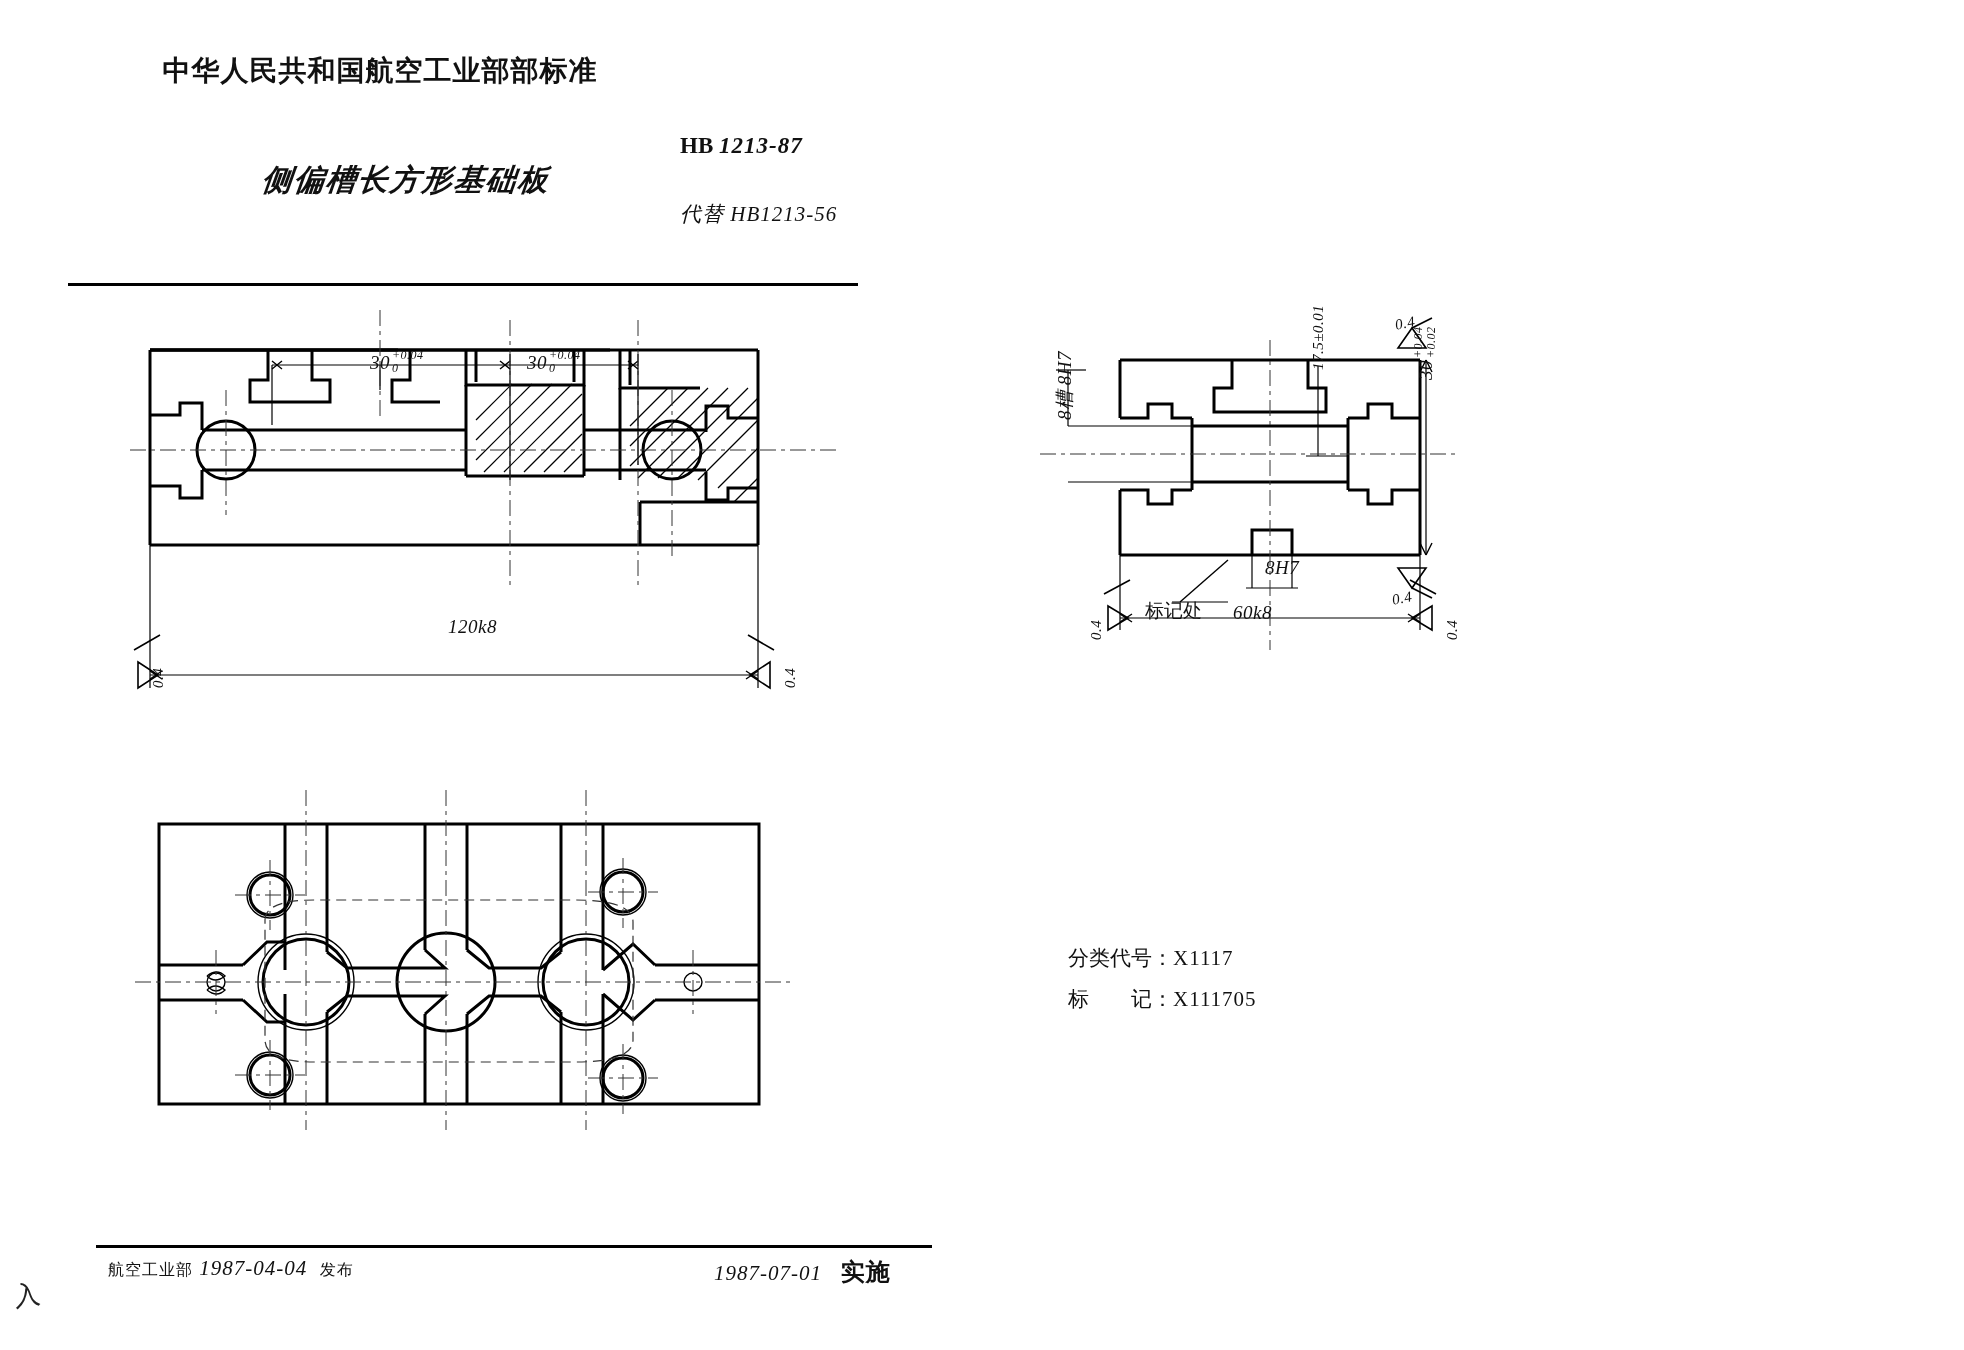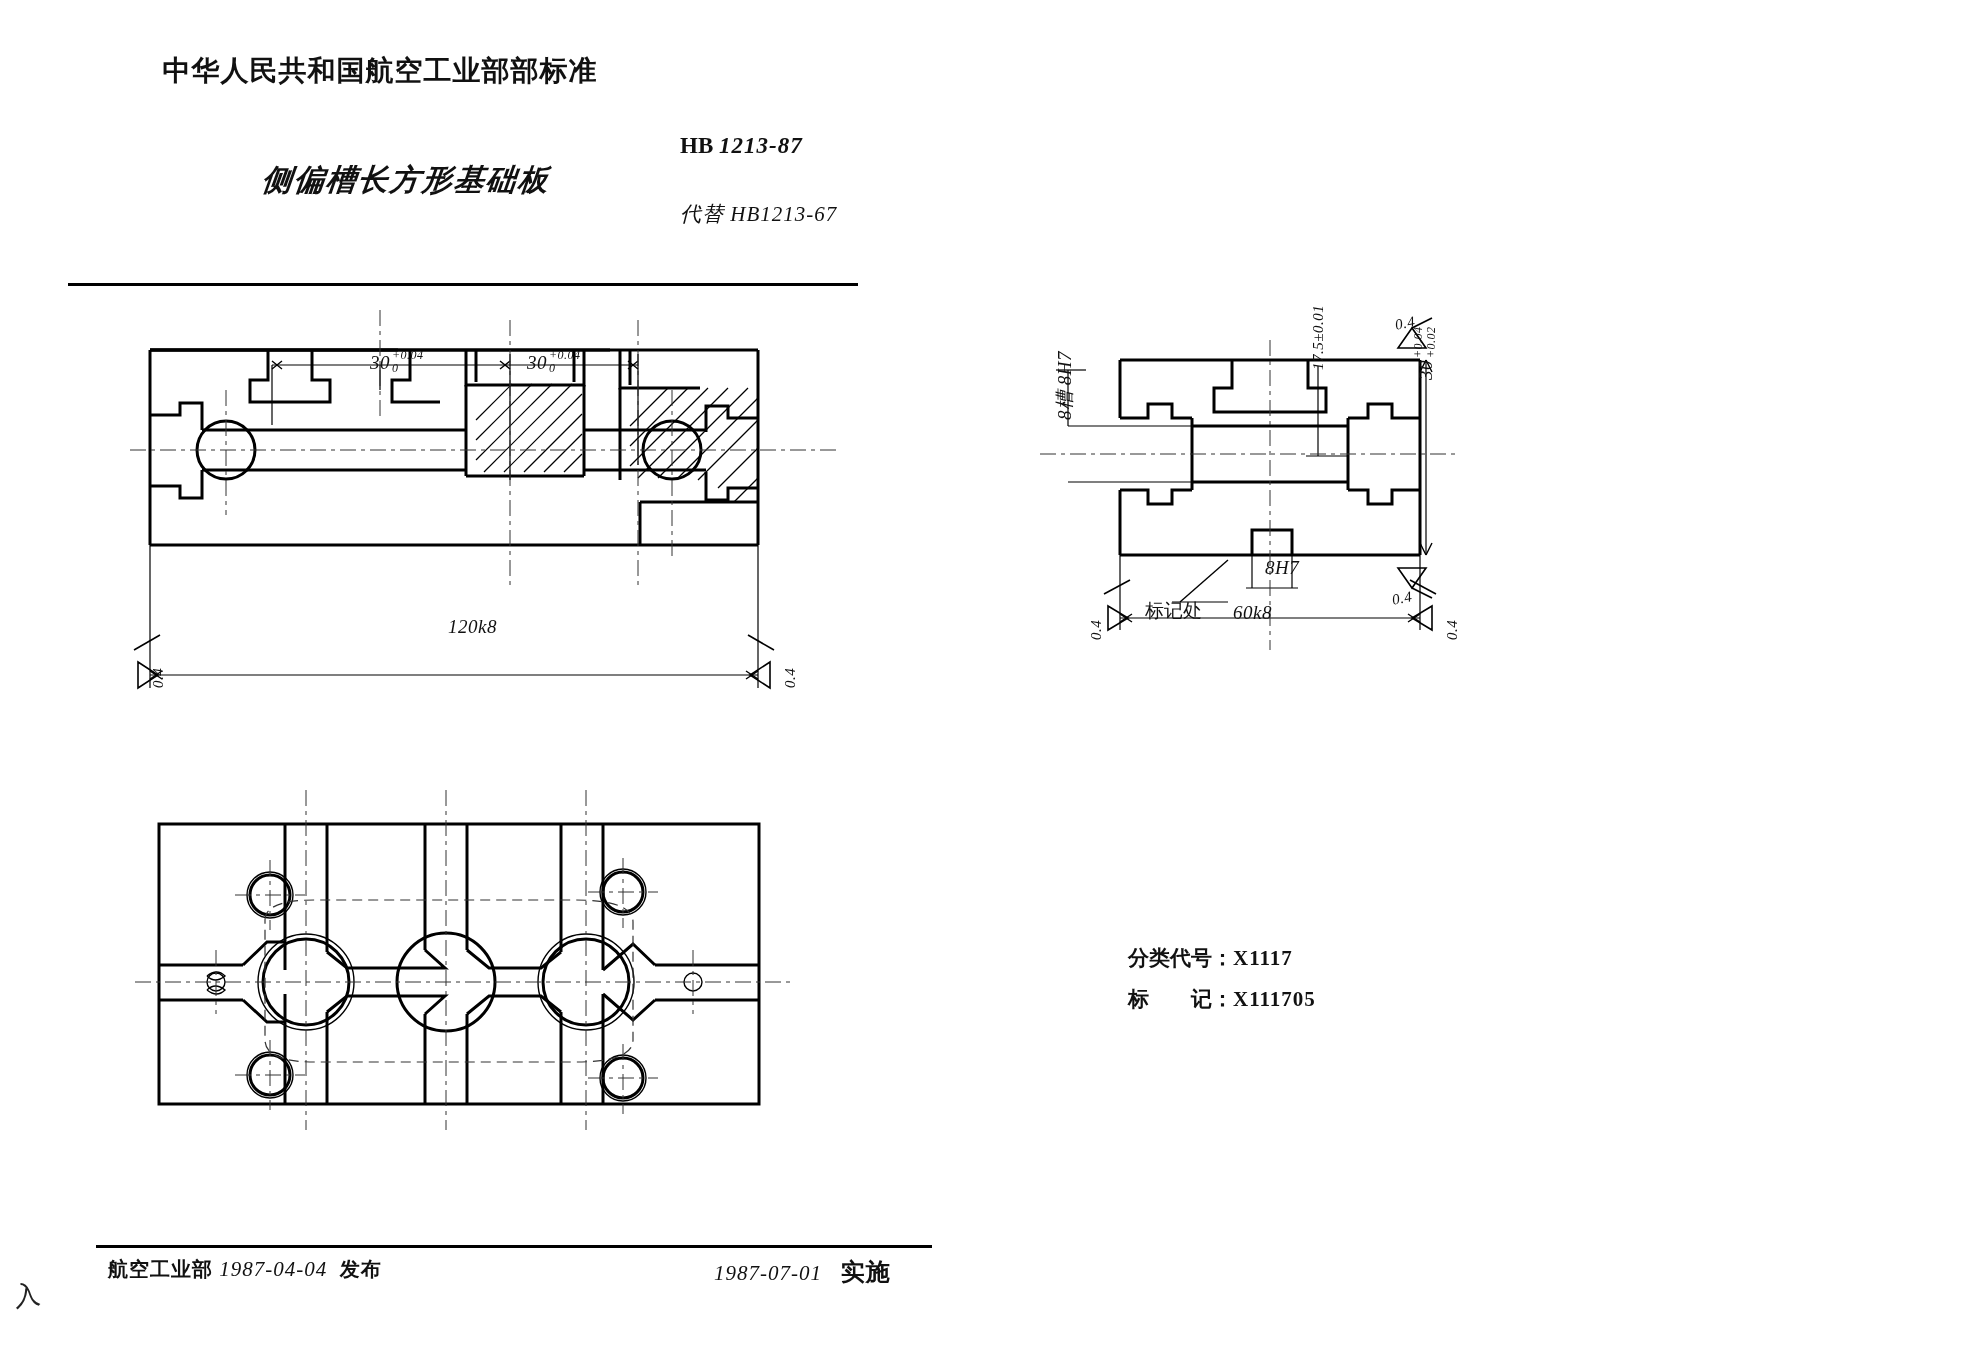--- a/index.html
+++ b/index.html
@@ -91,60 +91,60 @@
   svg .leader{stroke:#000;stroke-width:1.4;fill:none;}
   svg .finish{fill:none;stroke:#000;stroke-width:1.6;}
 
   
   #footer-rule{left:96px;top:1245px;width:836px;height:3px;background:#000;}
   #footer-left{
     left:108px;top:1256px;
     font-size:21px;
     letter-spacing:1px;
   }
-  #footer-left .cnb{font-family:"Liberation Sans",sans-serif;font-weight:bold;font-size:20px;}
+  #footer-left .cnb{font-family:"Liberation Sans",sans-serif;font-weight:normal;font-size:16px;}
   #footer-left .dt{font-style:italic;}
   #footer-right{
     left:714px;top:1256px;
     font-size:21px;
     letter-spacing:1px;
   }
   #footer-right .cnb{font-family:"Liberation Sans",sans-serif;font-weight:bold;font-size:24px;}
   #footer-right .dt{font-style:italic;}
 
   #corner-mark{
     left:14px;top:1278px;
     font-size:26px;
     color:#222;
     transform:rotate(-8deg);
     font-family:"Liberation Serif",serif;
   }
 
   
-  #notes-block{left:1128px;top:938px;line-height:1.9;font-weight:bold;}
+  #notes-block{left:1068px;top:938px;line-height:1.9;}
   #notes-block .row{font-family:"Liberation Sans",sans-serif;font-size:21px;white-space:nowrap;}
   #notes-block .code{font-family:"Liberation Serif",serif;font-size:21px;letter-spacing:1px;}
 </style>
 </head>
 <body>
 
 <div class="page">
 
   <div class="abs" id="ministry-title">中华人民共和国航空工业部部标准</div>
 
   <div class="abs" id="std-title">侧偏槽长方形基础板</div>
 
   <div class="abs" id="std-number">
     <span>HB</span>
     <em>1213-87</em>
   </div>
 
   <div class="abs" id="std-replaces">
     <span>代替</span>
-    <span>HB1213-67</span>
+    <span>HB1213-56</span>
   </div>
 
   <div class="ln h3" id="header-rule"></div>
 
   <svg width="760" height="420" style="left:140px;top:290px;">
 
     <line class="dimline" x1="132" y1="75" x2="370" y2="75"></line>
     <line class="dimline" x1="370" y1="75" x2="498" y2="75"></line>
 
     <line class="dimline" x1="132" y1="75" x2="132" y2="135"></line>

